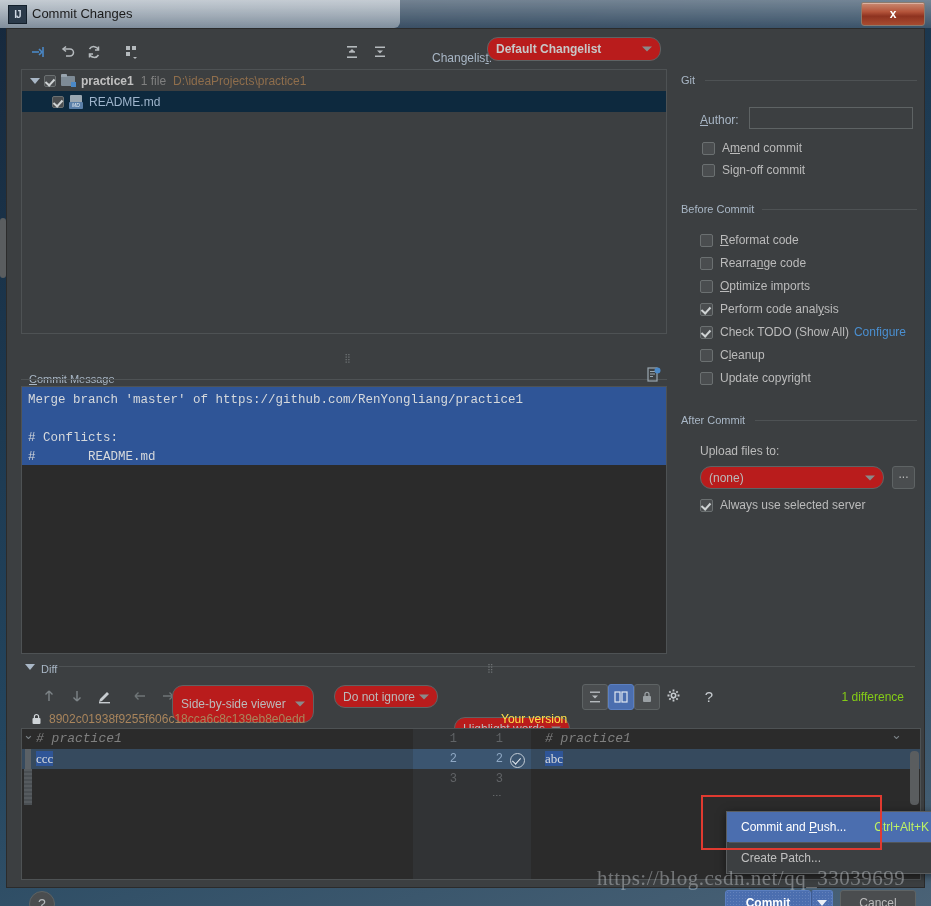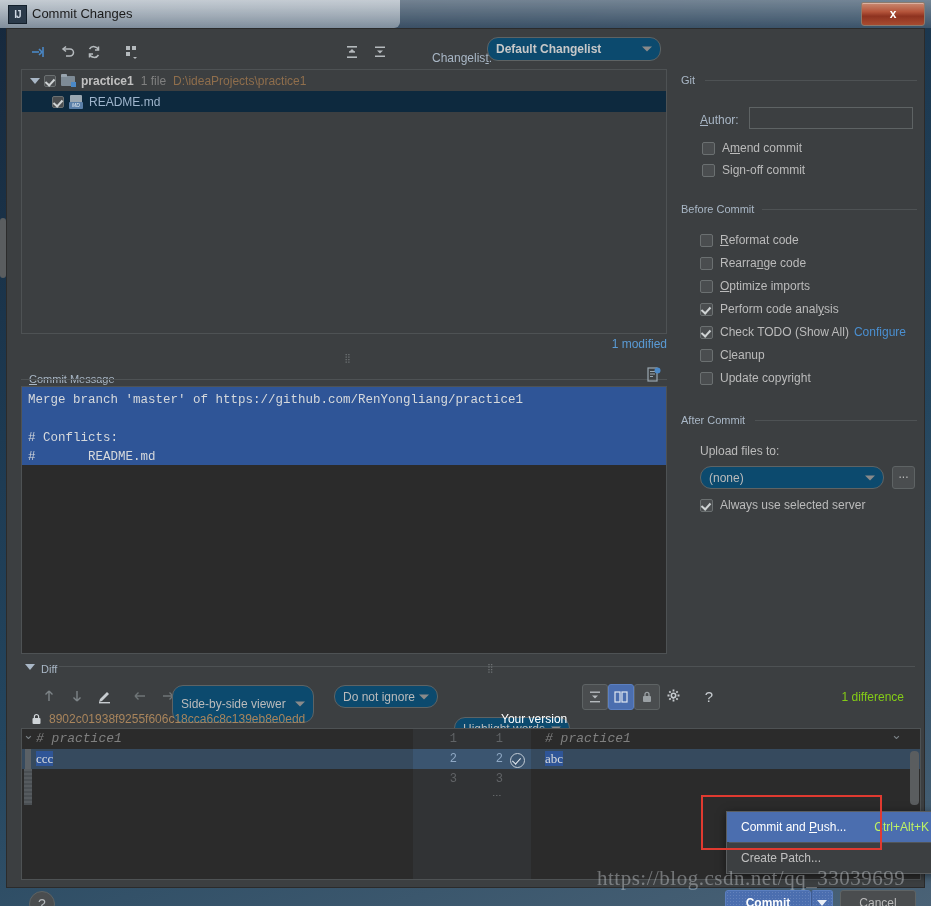--- a/index.html
+++ b/index.html
@@ -78,21 +78,21 @@
     cursor: pointer; border-radius: 3px;
   }
   .tbtn svg { display: block; }
 
   .changelist-label {
     position: absolute; left: 411px; top: 14px; color: #a9b7c6; font-size: 12px;
   }
   .changelist-label u { text-decoration: underline; }
   .combo {
     position: absolute;
-    background: #0c4a6e;
+    background: #b91c1c;
     border: 1px solid #5e6364;
     border-radius: 11px;
     color: #bbbbbb;
     box-sizing: border-box;
     cursor: pointer;
   }
   .combo .ctext {
     position: absolute; left: 8px; top: 50%; transform: translateY(-50%);
     font-size: 12px; white-space: nowrap;
   }
@@ -271,21 +271,21 @@
   .diff-count {
     position: absolute; right: 20px; top: 661px; color: #84cc16; font-size: 12px;
   }
   .rev-bar {
     position: absolute; left: 14px; top: 682px; width: 900px; height: 18px;
     font-size: 12px; color: #a9855c;
   }
   .lock-ico { position: absolute; left: 10px; top: 2px; width: 11px; height: 12px; }
   .rev-hash { position: absolute; left: 28px; top: 1px; }
   .your-version {
-    position: absolute; left: 480px; top: 1px; color: #ffffff;
+    position: absolute; left: 480px; top: 1px; color: #fde047;
   }
 
   .diff-area {
     position: absolute; left: 14px; top: 699px; width: 900px; height: 152px;
     background: #2b2b2b; border: 1px solid #4e5254; box-sizing: border-box;
     overflow: hidden;
   }
   .diff-pane-left { position: absolute; left: 0; top: 0; width: 391px; height: 100%; }
   .diff-gutter    { position: absolute; left: 391px; top: 0; width: 118px; height: 100%; background: #313335;}
   .diff-pane-right{ position: absolute; left: 509px; top: 0; right: 0; height: 100%; }
@@ -496,21 +496,20 @@
           <span style="width:30px"></span>
           <span class="cbx checked"></span>
           <span class="md-ico">
             <i class="sheet"></i>
               <i class="tag">MD</i>
           </span>
           <span class="file-name">README.md</span>
         </div>
       </div>
 
-      <div class="modified-count">1 modified</div>
       <div class="grip">⣿</div>
 
       <div class="sect-title" id="cm-label"><u>C</u>ommit Message</div>
       <div class="sect-rule" id="cm-rule"></div>
       <div class="cm-icon">
         <svg width="16" height="16" viewBox="0 0 16 16">
           <rect x="2" y="1" width="9" height="13" fill="none" stroke="#9aa7b1" stroke-width="1.2"></rect>
           <rect x="4" y="4" width="5" height="1" fill="#9aa7b1"></rect>
           <rect x="4" y="6.5" width="5" height="1" fill="#9aa7b1"></rect>
           <rect x="4" y="9" width="3" height="1" fill="#9aa7b1"></rect>

